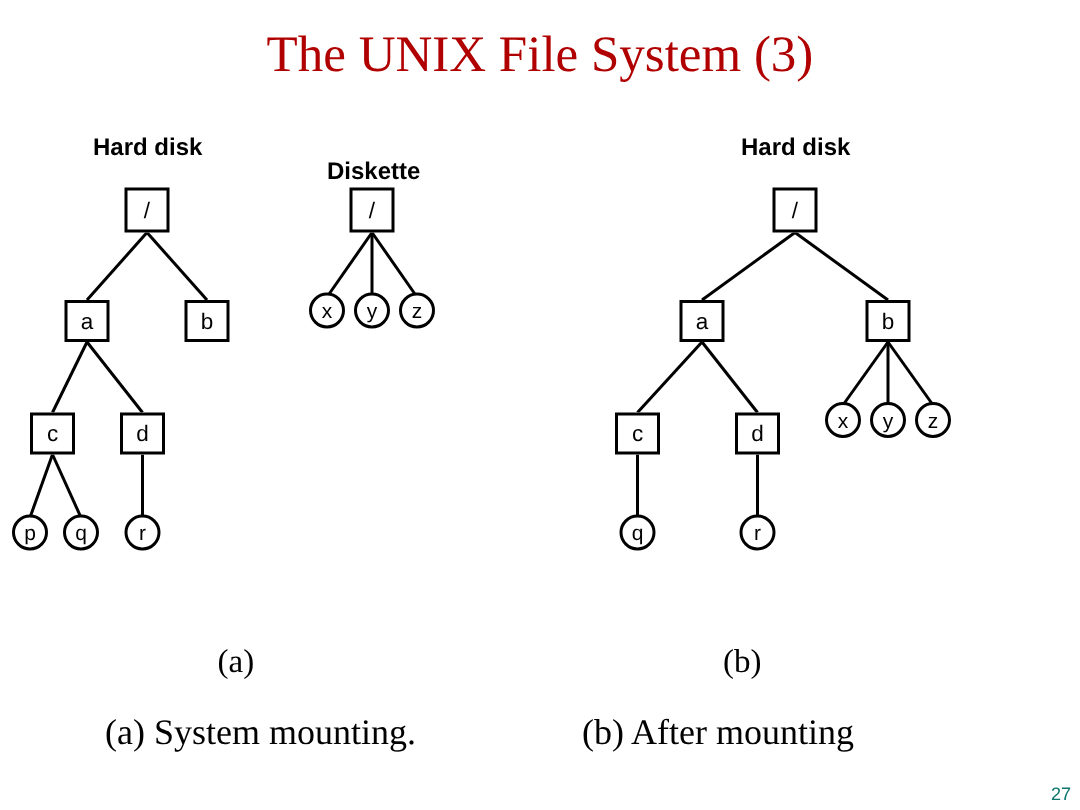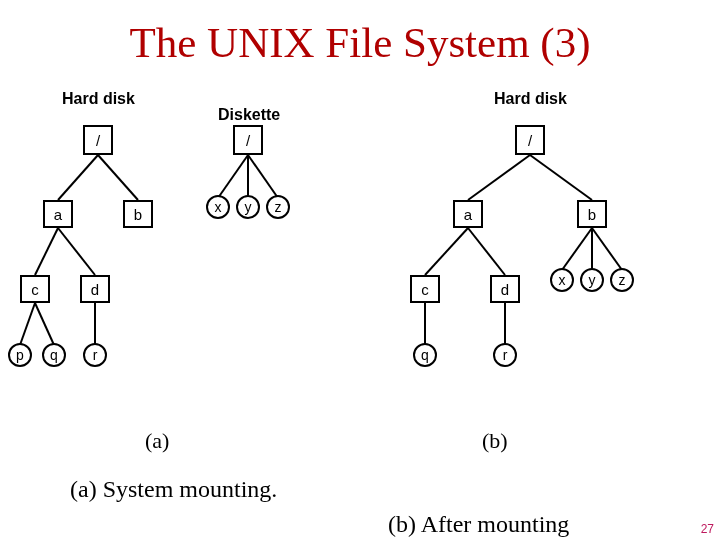--- a/index.html
+++ b/index.html
@@ -7,21 +7,21 @@
     padding: 0;
     width: 720px;
     height: 540px;
     background: #fff;
     font-family: "Times New Roman", Times, serif;
     position: relative;
     overflow: hidden;
   }
   .title {
     color: #b00000;
-    font-size: 43px;
+    font-size: 34px;
     text-align: center;
     padding-top: 18px;
   }
   .diagram-area {
     position: absolute;
     left: 0;
     top: 90px;
     width: 720px;
     height: 320px;
   }
@@ -73,21 +73,21 @@
     font-family: "Times New Roman", Times, serif;
     font-size: 24px;
     color: #000;
   }
   .page-num {
     position: absolute;
     right: 6px;
     bottom: 4px;
     font-family: Arial, Helvetica, sans-serif;
     font-size: 12px;
-    color: #be185d;
+    color: #0f766e;
   }
 </style>
 </head>
 <body>
 
 <div class="title">The UNIX File System (3)</div>
 
 <div class="diagram-area">
 
   <svg class="edges">
@@ -145,15 +145,15 @@
   <div class="circ" style="left:550px; top:178px; width:24px; height:24px;">x</div>
   <div class="circ" style="left:580px; top:178px; width:24px; height:24px;">y</div>
   <div class="circ" style="left:610px; top:178px; width:24px; height:24px;">z</div>
 
 </div>
 
 <div class="sublabel" style="left:145px; top:428px;">(a)</div>
 <div class="sublabel" style="left:482px; top:428px;">(b)</div>
 
 <div class="caption" style="left:70px;  top:476px;">(a) System mounting.</div>
-<div class="caption" style="left:388px; top:476px;margin-top:35px;">(b) After mounting</div>
+<div class="caption" style="left:388px; top:476px;">(b) After mounting</div>
 
 <div class="page-num">27</div>
 
 </body></html>

